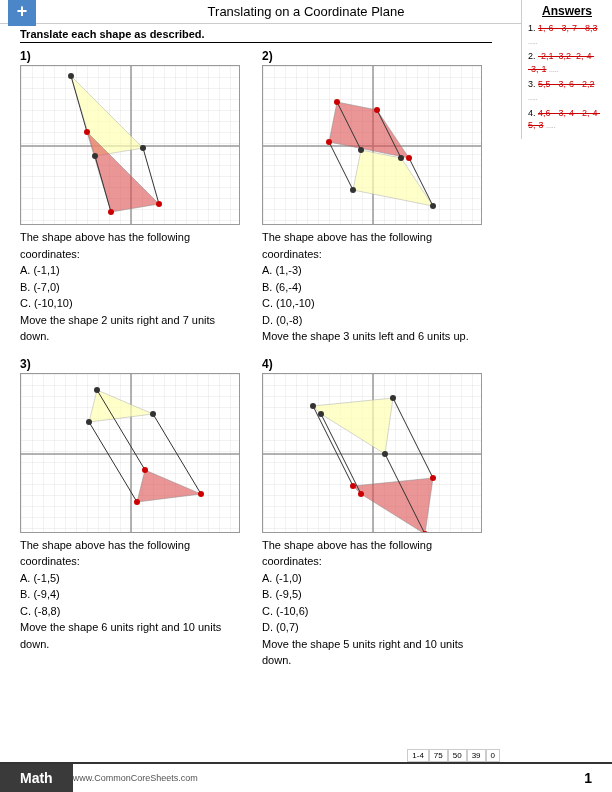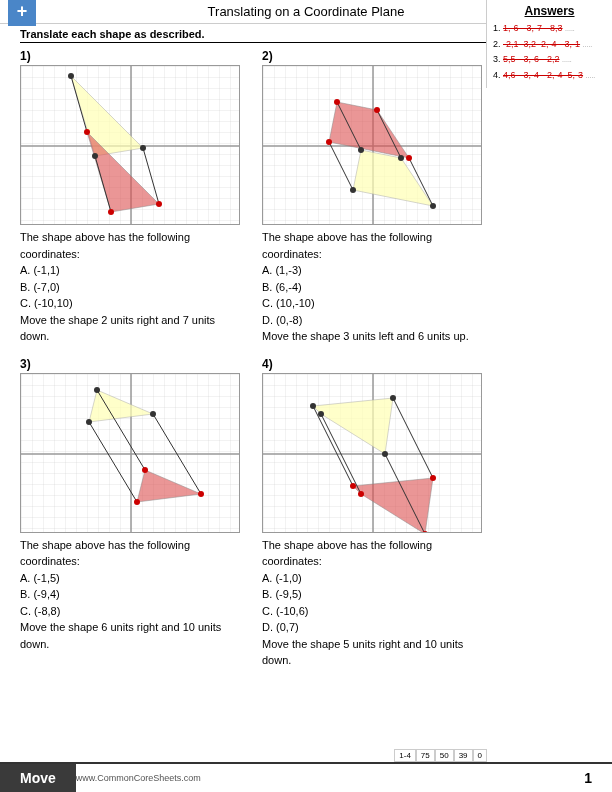--- a/index.html
+++ b/index.html
@@ -51,21 +51,21 @@
       font-size: 9px;
       color: #000;
       font-weight: normal;
     }
 
     
     .answer-key {
       position: absolute;
       right: 0;
       top: 0;
-      width: 126px;
+      width: 91px;
       background: #fff;
       border-left: 1px solid #ccc;
       padding: 4px 6px;
       font-size: 9px;
     }
     .answer-key-title {
       text-align: center;
       font-size: 12px;
       font-weight: bold;
       text-decoration: underline;
@@ -371,25 +371,25 @@
         B. (-9,5)<br>
         C. (-10,6)<br>
         D. (0,7)<br>
         Move the shape 5 units right and 10 units<br>down.
       </div>
     </div>
 
   </div>
 </div>
 
-<div style="position:absolute; bottom:30px; right:125px; display:flex; font-size:8px;border-radius:6px;">
+<div style="position:absolute; bottom:30px; right:112px; display:flex; font-size:8px;border-radius:6px;">
   <div class="score-box">1-4</div>
   <div class="score-box">75</div>
   <div class="score-box">50</div>
   <div class="score-box">39</div>
   <div class="score-box">0</div>
 </div>
 
 <div class="footer">
-  <div class="footer-math">Move</div>
+  <div class="footer-math">Math</div>
   <div class="footer-url">www.CommonCoreSheets.com</div>
   <div class="footer-page">1</div>
 </div>
 
 </body></html>

